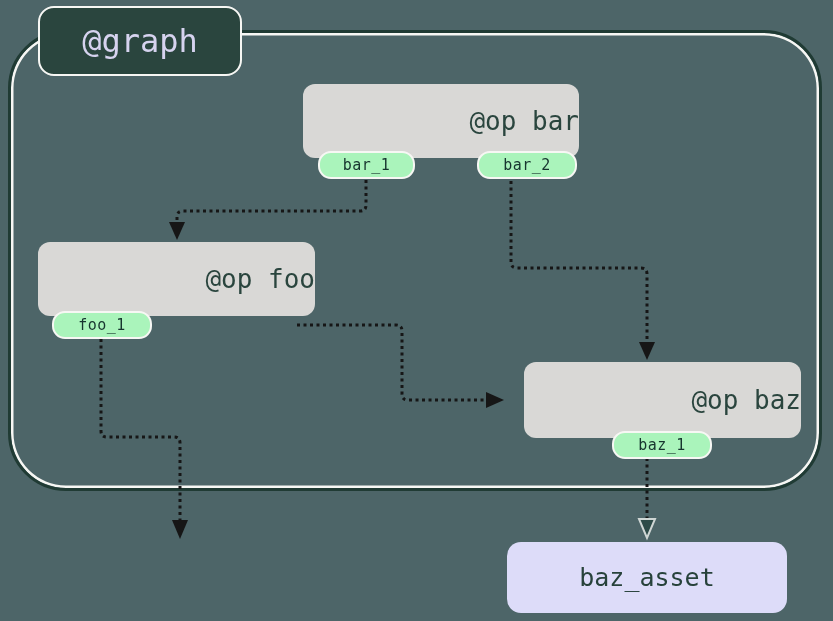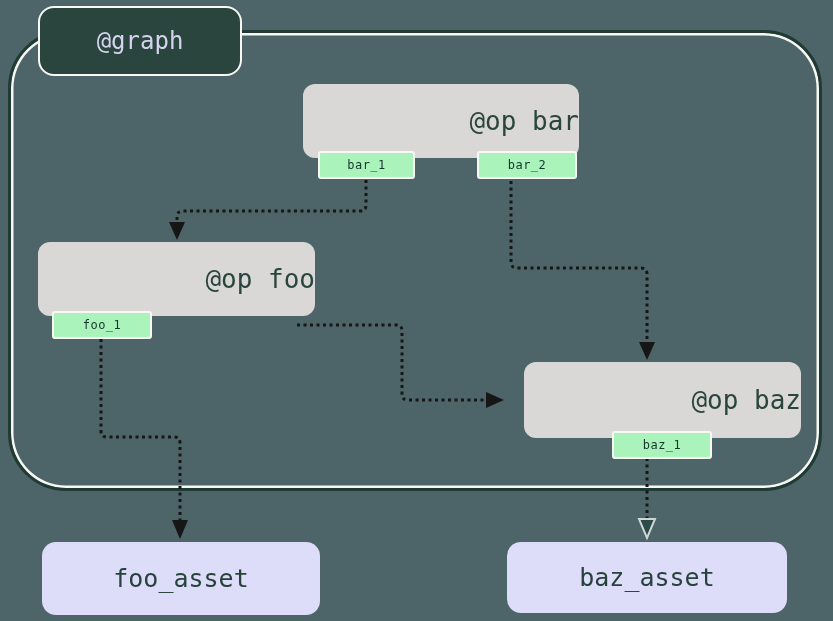--- a/index.html
+++ b/index.html
@@ -25,30 +25,30 @@
   svg.edges{position:absolute;left:0;top:0;width:833px;height:621px;}
   .wire{fill:none;stroke:var(--edge);stroke-width:3;stroke-dasharray:3 3.5;stroke-linecap:butt;}
   .arrow-solid{fill:var(--edge);stroke:none;}
   .arrow-hollow{fill:var(--hollow-arrow-fill);stroke:var(--hollow-arrow-stroke);stroke-width:2;}
 
   
   .node{position:absolute;display:flex;align-items:center;justify-content:center;box-sizing:border-box;}
   .graph-label{
     left:38px;top:6px;width:204px;height:70px;
     background:var(--graph-fill);border:2px solid var(--border-light);border-radius:16px;
-    color:var(--graph-text);font-size:24px;
+    color:var(--graph-text);font-size:32px;
   }
   .op{background:var(--op-fill);border-radius:12px;color:var(--op-text);font-size:26px;justify-content:flex-end;}
   #op-bar{left:303px;top:84px;width:276px;height:74px;}
   #op-foo{left:38px;top:242px;width:277px;height:74px;}
   #op-baz{left:524px;top:362px;width:277px;height:76px;}
   .tag{
     position:absolute;height:28px;box-sizing:border-box;
-    background:var(--tag-fill);border:2px solid var(--border-light);border-radius:3px;
-    color:var(--tag-text);font-size:12px;letter-spacing:.5px;
+    background:var(--tag-fill);border:2px solid var(--border-light);border-radius:13px;
+    color:var(--tag-text);font-size:15px;letter-spacing:.5px;
     display:flex;align-items:center;justify-content:center;line-height:1;
   }
   #tag-bar-1{left:15px;top:67px;width:97px;}
   #tag-bar-2{left:174px;top:67px;width:100px;}
   #tag-foo-1{left:14px;top:69px;width:100px;}
   #tag-foo-2{left:158px;top:69px;width:100px;}
   #tag-baz-1{left:88px;top:69px;width:100px;}
   .asset{background:var(--asset-fill);border-radius:14px;color:var(--asset-text);font-size:25px;}
   #asset-foo{left:42px;top:542px;width:278px;height:73px;}
   #asset-baz{left:507px;top:542px;width:280px;height:71px;}
@@ -96,20 +96,17 @@
   <div class="node op" id="op-foo">
     <span>@op foo</span>
     <div class="tag" id="tag-foo-1">foo_1</div>
   </div>
 
   <div class="node op" id="op-baz">
     <span>@op baz</span>
     <div class="tag" id="tag-baz-1">baz_1</div>
   </div>
 
-  <div class="node asset" id="asset-foo">
-    <span>foo_asset</span>
-  </div>
   <div class="node asset" id="asset-baz">
     <span>baz_asset</span>
   </div>
 
 </div>
 
 </body></html>

